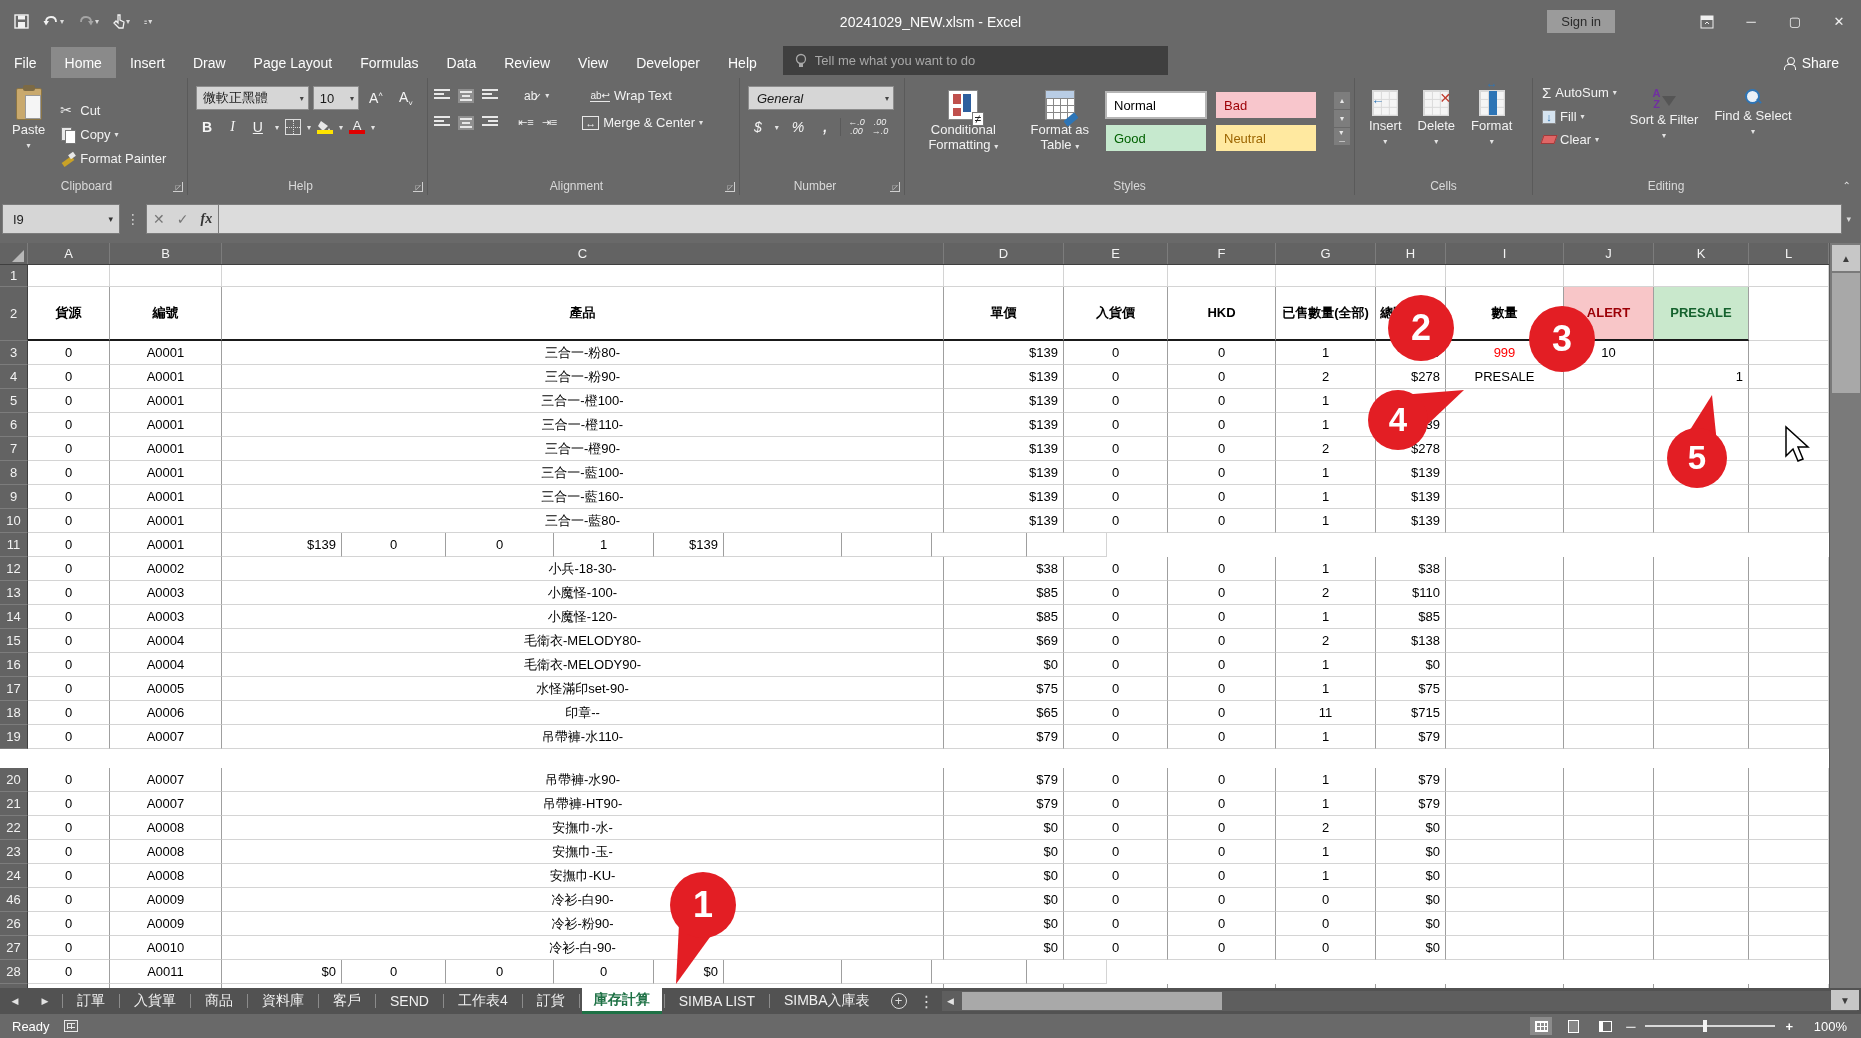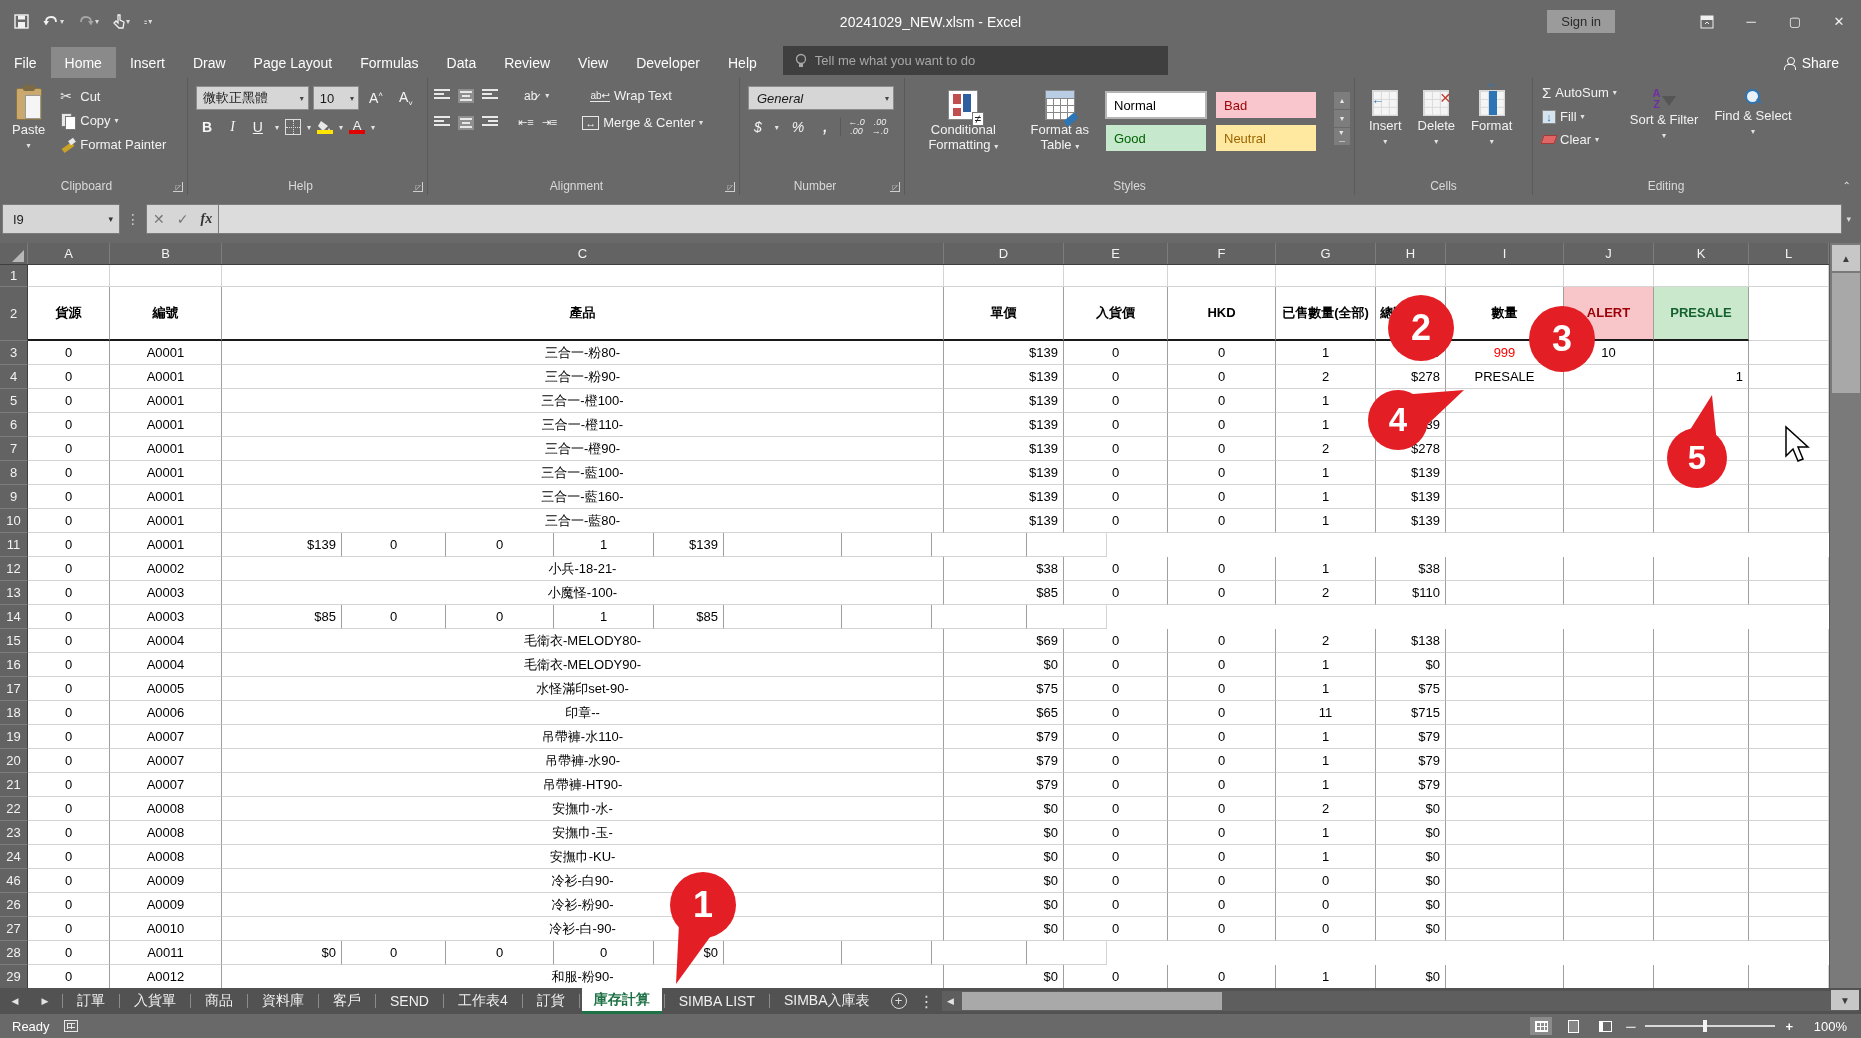--- a/index.html
+++ b/index.html
@@ -256,21 +256,21 @@
 
   <div id="ribbon">
 
     <div class="rgroup" style="left:0; width:188px;">
       <div style="display:flex; padding:4px 2px 0 6px; gap:6px;">
         <div class="bigbtn">
           <span class="clip-body"></span>
           <span>Paste</span>
             <span class="dd">▾</span>
         </div>
-        <div style="display:flex; flex-direction:column; gap:4px; padding-top:4px;">
+        <div style="display:flex; flex-direction:column; gap:4px; padding-top:4px;margin-top:14px;">
           <div class="sbtn">
               <span class="icon16 scissors"></span>
               <span>Cut</span>
             </div>
           <div class="sbtn">
               <span class="icon16 copyic"></span>
               <span>Copy</span> 
               <span class="dd">▾</span>
             </div>
           <div class="sbtn">
@@ -682,21 +682,21 @@
           <div class="cell r" style="width: 70px;">$139</div>
           <div class="cell" style="width: 118px;"></div>
           <div class="cell" style="width: 90px;"></div>
           <div class="cell r" style="width: 95px;"></div>
           <div class="cell plainL" style="width: 80px;"></div>
         </div>
         <div class="grow" style="height: 24px;">
           <div class="rh" style="width: 28px;">12</div>
           <div class="cell" style="width: 82px;">0</div>
           <div class="cell" style="width: 112px;">A0002</div>
-          <div class="cell" style="width: 722px;">小兵-18-21-</div>
+          <div class="cell" style="width: 722px;">小兵-18-30-</div>
           <div class="cell r" style="width: 120px;">$38</div>
           <div class="cell" style="width: 104px;">0</div>
           <div class="cell" style="width: 108px;">0</div>
           <div class="cell" style="width: 100px;">1</div>
           <div class="cell r" style="width: 70px;">$38</div>
           <div class="cell" style="width: 118px;"></div>
           <div class="cell" style="width: 90px;"></div>
           <div class="cell r" style="width: 95px;"></div>
           <div class="cell plainL" style="width: 80px;"></div>
         </div>
@@ -712,20 +712,21 @@
           <div class="cell r" style="width: 70px;">$110</div>
           <div class="cell" style="width: 118px;"></div>
           <div class="cell" style="width: 90px;"></div>
           <div class="cell r" style="width: 95px;"></div>
           <div class="cell plainL" style="width: 80px;"></div>
         </div>
         <div class="grow" style="height: 24px;">
           <div class="rh" style="width: 28px;">14</div>
           <div class="cell" style="width: 82px;">0</div>
           <div class="cell" style="width: 112px;">A0003</div>
+          <div class="cell" style="width: 722px;">小魔怪-120-</div>
           <div class="cell r" style="width: 120px;">$85</div>
           <div class="cell" style="width: 104px;">0</div>
           <div class="cell" style="width: 108px;">0</div>
           <div class="cell" style="width: 100px;">1</div>
           <div class="cell r" style="width: 70px;">$85</div>
           <div class="cell" style="width: 118px;"></div>
           <div class="cell" style="width: 90px;"></div>
           <div class="cell r" style="width: 95px;"></div>
           <div class="cell plainL" style="width: 80px;"></div>
         </div>
@@ -797,21 +798,21 @@
           <div class="cell r" style="width: 120px;">$79</div>
           <div class="cell" style="width: 104px;">0</div>
           <div class="cell" style="width: 108px;">0</div>
           <div class="cell" style="width: 100px;">1</div>
           <div class="cell r" style="width: 70px;">$79</div>
           <div class="cell" style="width: 118px;"></div>
           <div class="cell" style="width: 90px;"></div>
           <div class="cell r" style="width: 95px;"></div>
           <div class="cell plainL" style="width: 80px;"></div>
         </div>
-        <div class="grow" style="height: 24px;">
+        <div class="grow" style="height: 24px; margin-top: 19px;">
           <div class="rh" style="width: 28px;">20</div>
           <div class="cell" style="width: 82px;">0</div>
           <div class="cell" style="width: 112px;">A0007</div>
           <div class="cell" style="width: 722px;">吊帶褲-水90-</div>
           <div class="cell r" style="width: 120px;">$79</div>
           <div class="cell" style="width: 104px;">0</div>
           <div class="cell" style="width: 108px;">0</div>
           <div class="cell" style="width: 100px;">1</div>
           <div class="cell r" style="width: 70px;">$79</div>
           <div class="cell" style="width: 118px;"></div>

